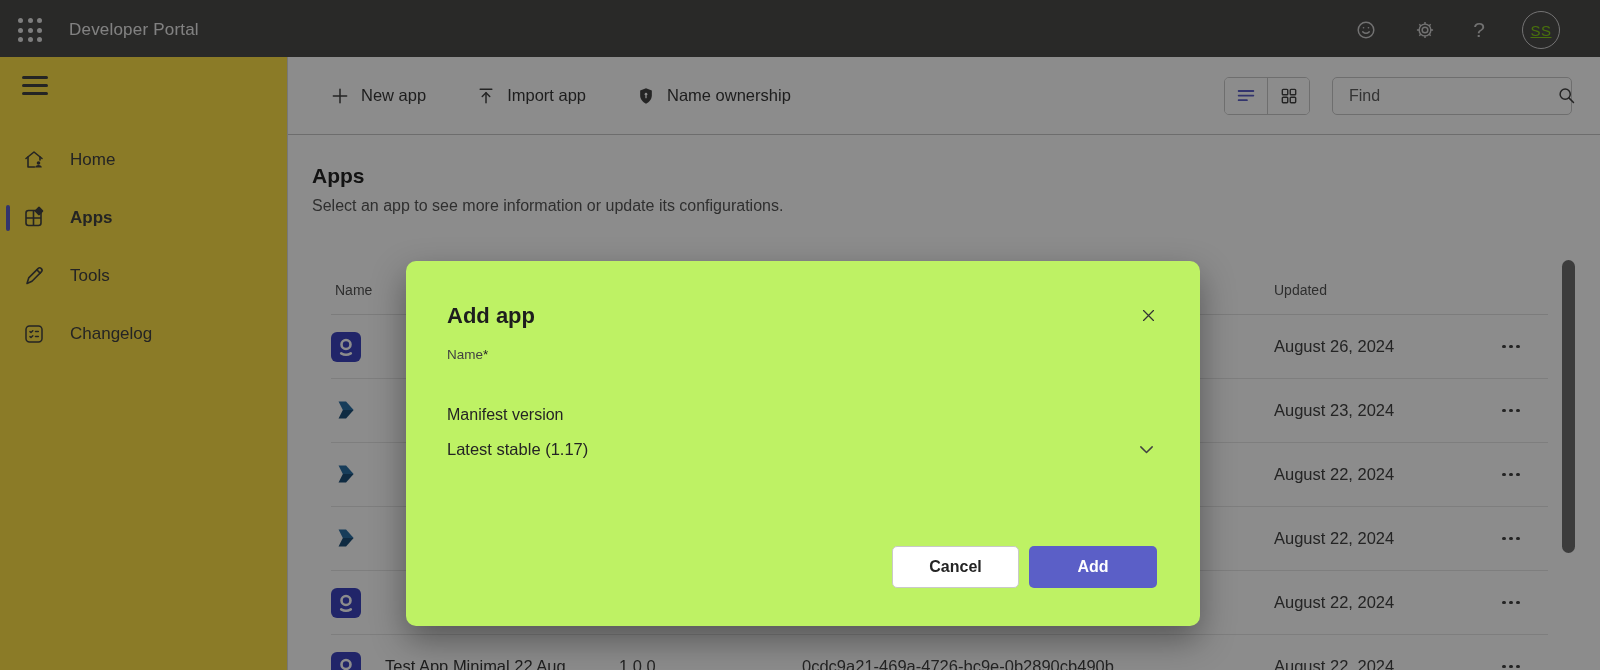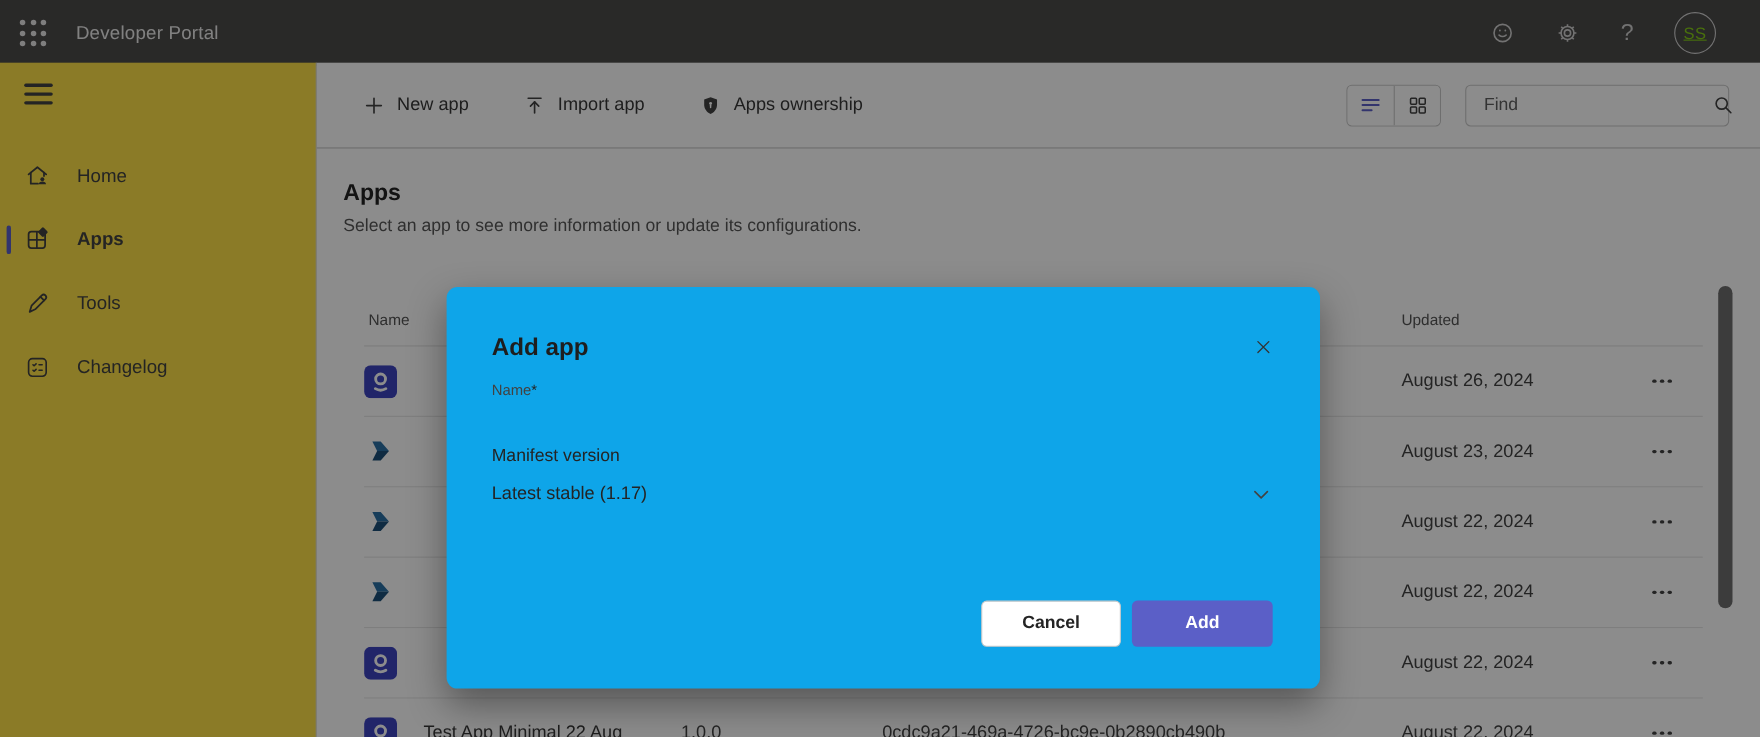--- a/index.html
+++ b/index.html
@@ -61,21 +61,21 @@
   .cell-name{color:#383838;}
   .cell-dim{color:#424242;}
   .more{display:flex;gap:3.5px;cursor:pointer;padding:6px 2px;width:max-content;}
   .more i{width:3.5px;height:3.5px;border-radius:50%;background:#424242;}
 
   .scrollbar{position:absolute;left:1562px;top:260px;width:13px;height:293px;border-radius:7px;
              background:#6e6e6e;z-index:2;}
 
   
   .overlay{position:absolute;inset:0;background:rgba(0,0,0,0.45);z-index:50;}
-  .modal{position:absolute;left:406px;top:261px;width:794px;height:365px;background:#0ea5e9;
+  .modal{position:absolute;left:406px;top:261px;width:794px;height:365px;background:#bef264;
          border-radius:10px;box-shadow:0 14px 34px rgba(0,0,0,.38);z-index:100;
          padding:0 43px 0 41px;}
   .modal-close{position:absolute;top:46px;right:43px;cursor:pointer;display:flex;}
   .modal-title{padding-top:42px;font-size:22px;font-weight:bold;color:#1e1e1e;}
   .field-label{margin-top:18px;font-size:13.5px;color:#424242;}
   .req{color:#242424;}
   .name-input{margin-top:9px;height:36px;border-bottom:2.5px solid var(--accent);
               display:flex;align-items:center;padding-left:15px;font-size:16.5px;color:#242424;cursor:text;}
   .caret{display:inline-block;width:1.5px;height:21px;background:#111;margin-left:1px;}
   .manifest-label{margin-top:44px;font-size:16px;color:#242424;}
@@ -200,21 +200,21 @@
         <span>Import app</span>
       </div>
       <div class="tb-action">
         <span style="display:flex;">
           <svg width="20" height="20" viewBox="0 0 24 24">
             <path d="M12 2.8 L19 5.3 V11 C19 15.6 16.1 19.2 12 21.2 C7.9 19.2 5 15.6 5 11 V5.3 Z" fill="#424242"></path>
             <circle cx="12" cy="9.8" r="1.6" fill="#fff"></circle>
             <rect x="11.2" y="10.8" width="1.6" height="4" rx="0.8" fill="#fff"></rect>
           </svg>
         </span>
-        <span>Apps ownership</span>
+        <span>Name ownership</span>
       </div>
 
       <div class="view-toggle">
         <div class="vt-btn">
           <svg width="22" height="22" viewBox="0 0 24 24" fill="none" stroke="#5b5fc7" stroke-width="2" stroke-linecap="round">
             <path d="M4 6.5 H20 M4 11.5 H20 M4 16.5 H13"></path>
           </svg>
         </div>
         <div class="vt-btn">
           <svg width="20" height="20" viewBox="0 0 24 24" fill="none" stroke="#424242" stroke-width="1.7">

